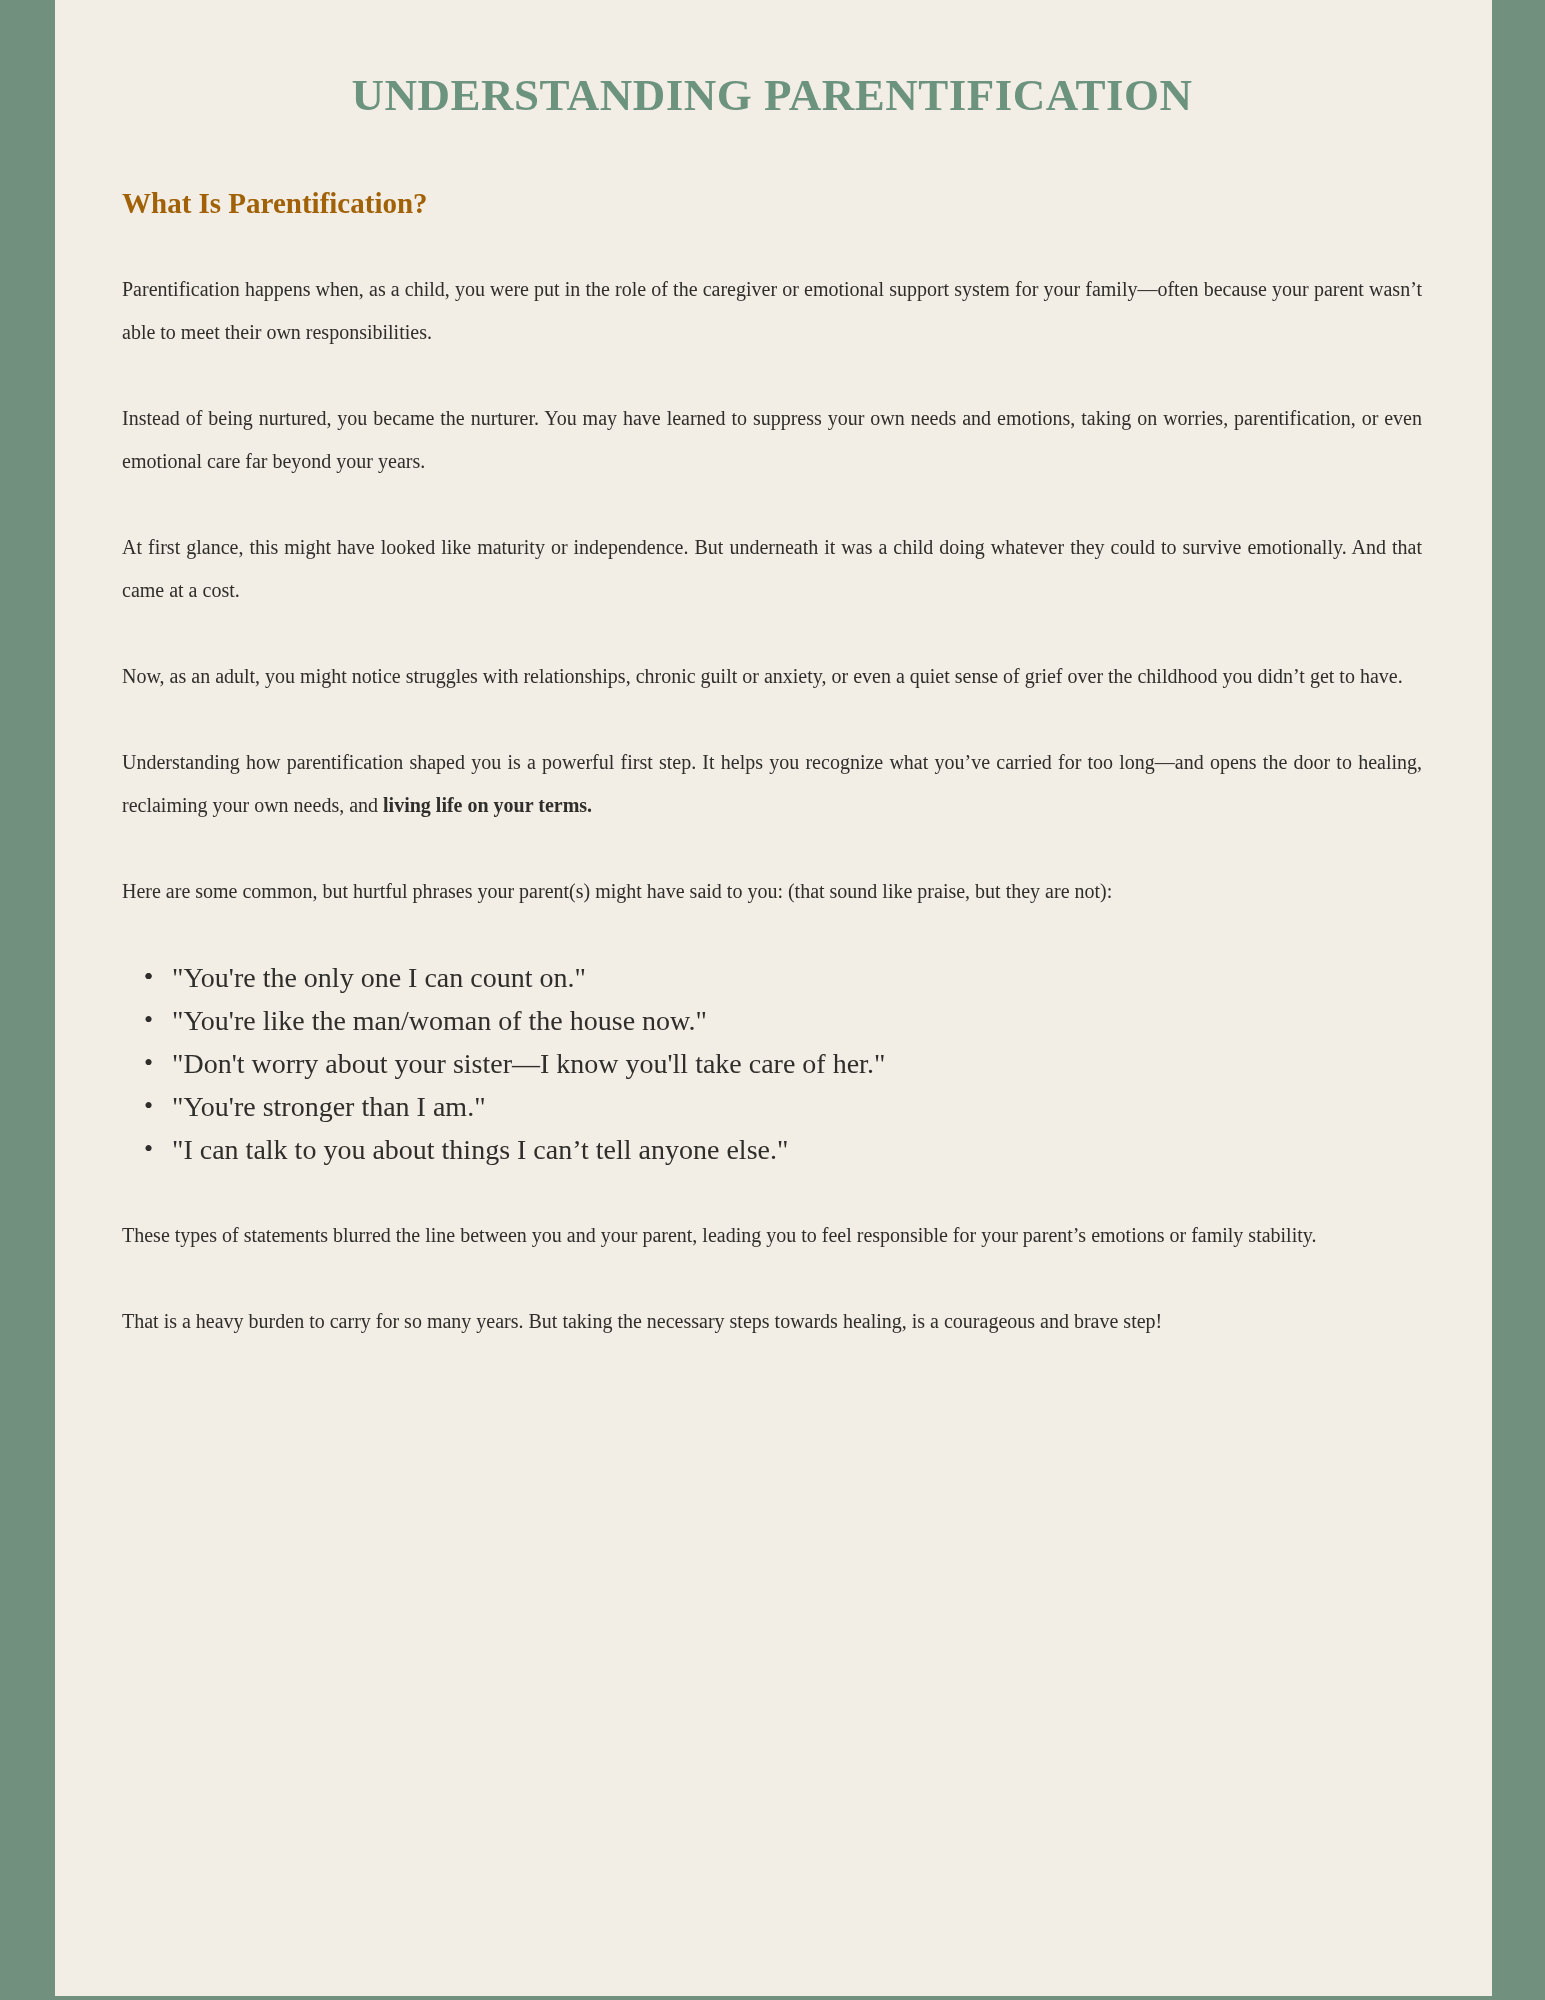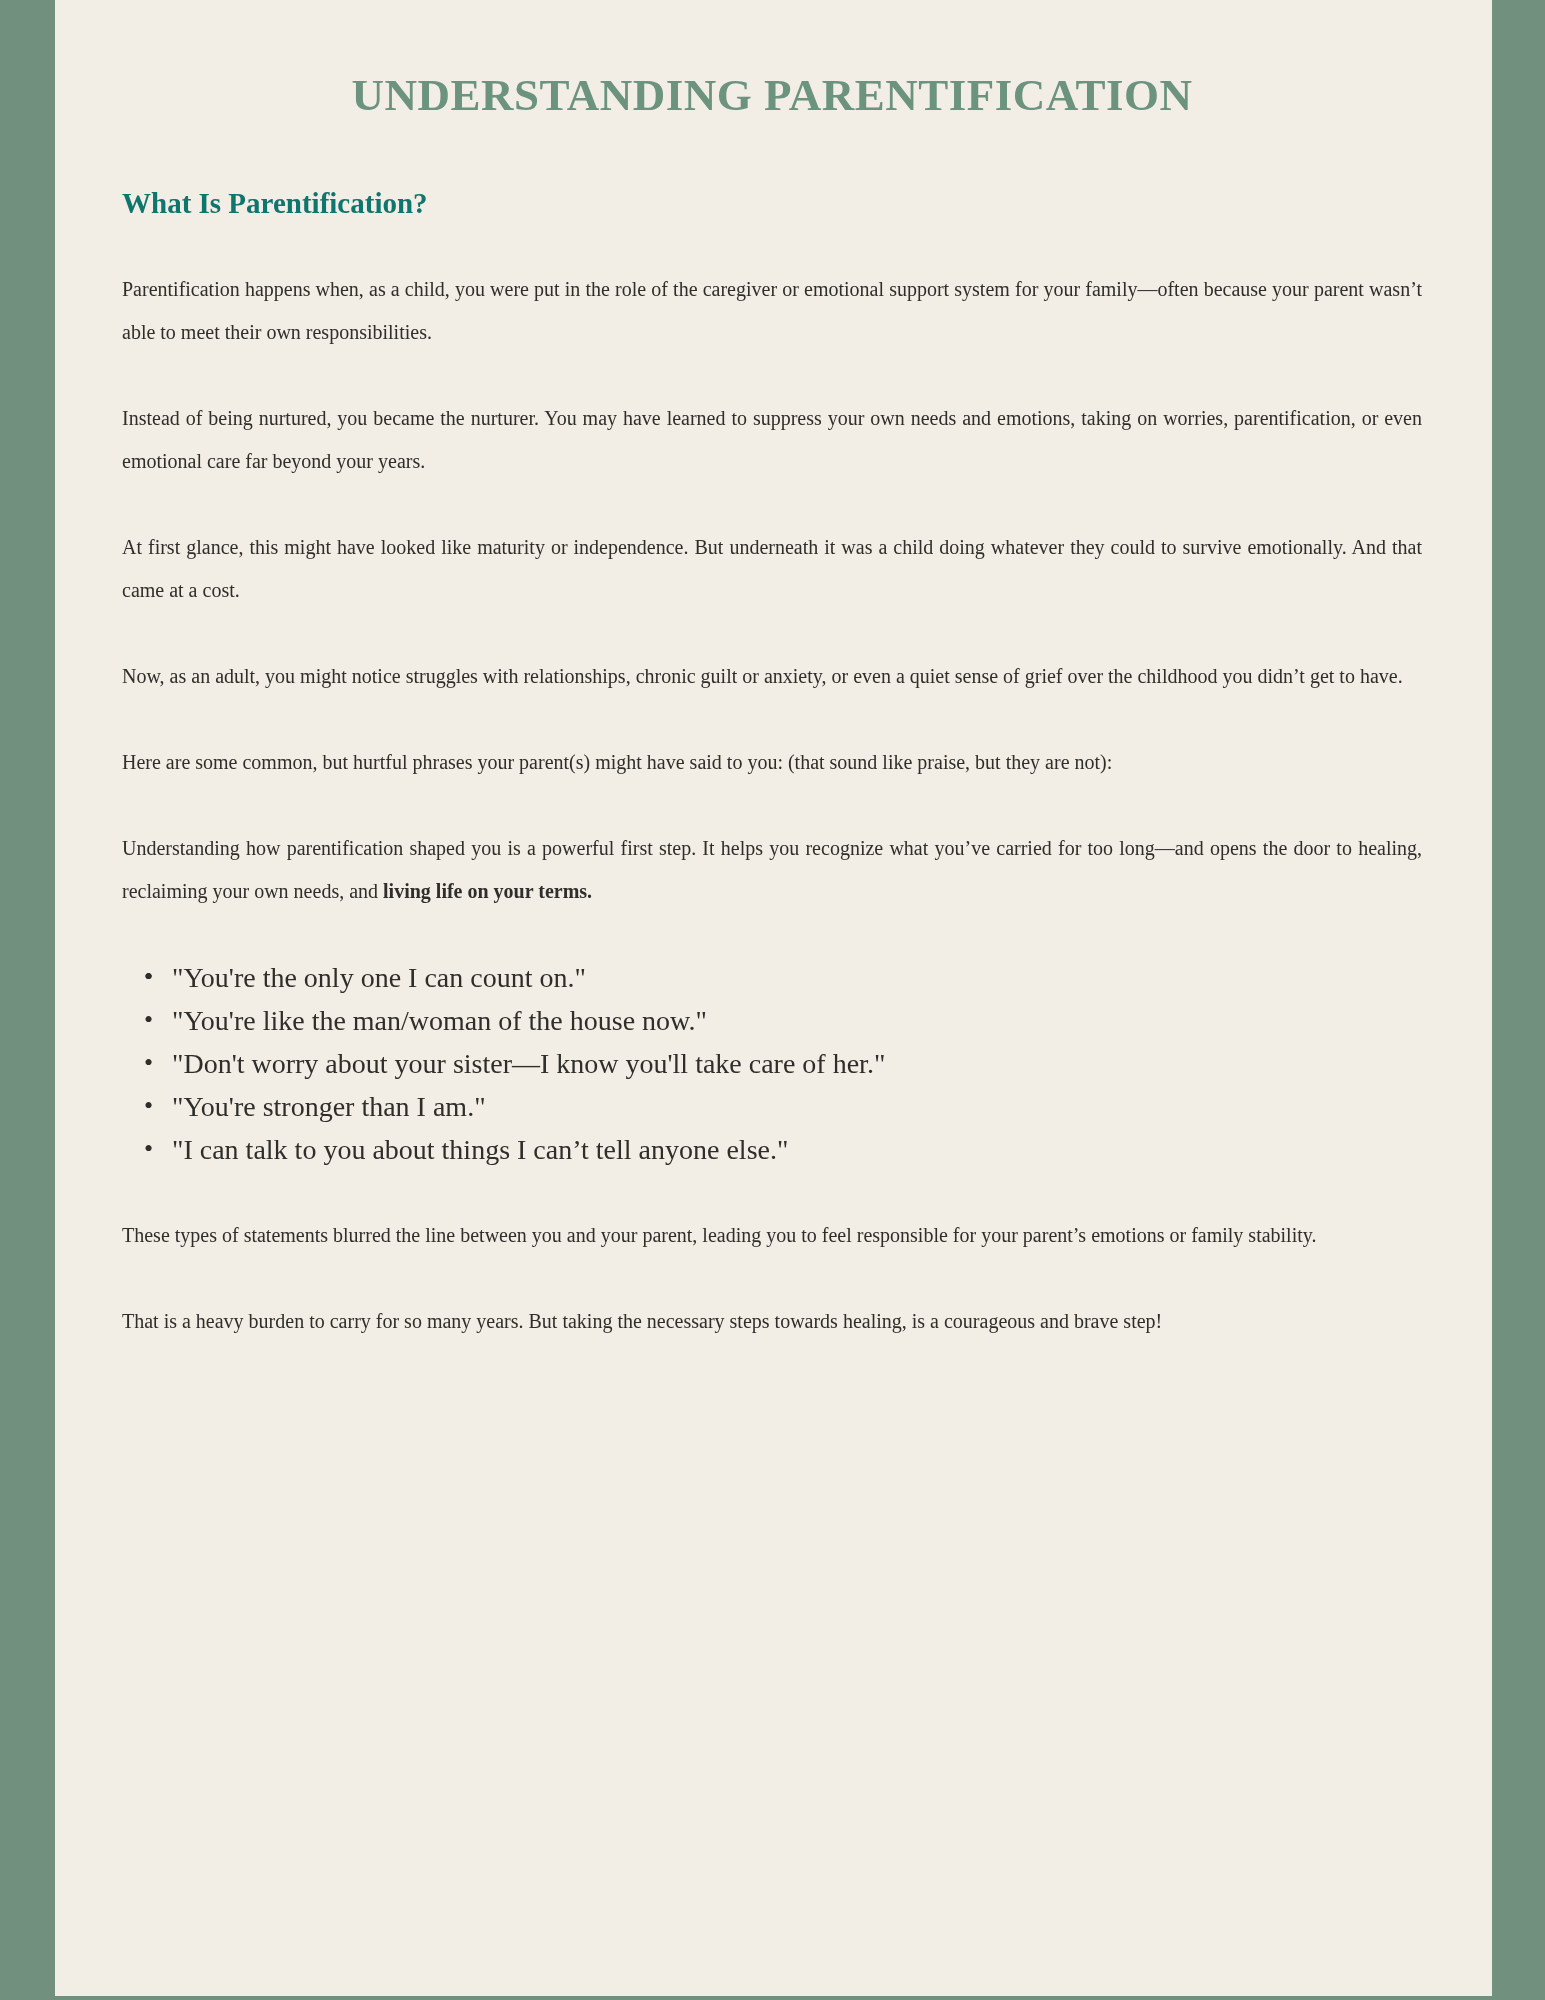--- a/index.html
+++ b/index.html
@@ -42,21 +42,21 @@
     line-height: 58px;
     font-weight: bold;
     letter-spacing: 0.5px;
     color: #6C937E;
   }
   h2.section-heading {
     margin: 58px 0 0 0;
     font-size: 29px;
     line-height: 43px;
     font-weight: bold;
-    color: #0f766e;
+    color: #a16207;
   }
   p.body-para {
     margin: 43px 0 0 0;
     font-size: 20px;
     line-height: 43px;
     text-align: justify;
   }
   p.body-para strong { font-weight: bold; }
   ul.phrase-list {
     margin: 43px 0 0 0;
@@ -91,23 +91,23 @@
     <h2 class="section-heading">What Is Parentification?</h2>
 
     <p class="body-para">Parentification happens when, as a child, you were put in the role of the caregiver or emotional support system for your family—often because your parent wasn’t able to meet their own responsibilities.</p>
 
     <p class="body-para">Instead of being nurtured, you became the nurturer. You may have learned to suppress your own needs and emotions, taking on worries, parentification, or even emotional care far beyond your years.</p>
 
     <p class="body-para">At first glance, this might have looked like maturity or independence. But underneath it was a child doing whatever they could to survive emotionally. And that came at a cost.</p>
 
     <p class="body-para">Now, as an adult, you might notice struggles with relationships, chronic guilt or anxiety, or even a quiet sense of grief over the childhood you didn’t get to have.</p>
 
+    <p class="body-para"><span>Understanding how parentification shaped you is a powerful first step. It helps you recognize what you’ve carried for too long—and opens the door to healing, reclaiming your own needs, and </span><strong>living life on your terms.</strong></p>
+
     <p class="body-para">Here are some common, but hurtful phrases your parent(s) might have said to you: (that sound like praise, but they are not):</p>
-
-    <p class="body-para"><span>Understanding how parentification shaped you is a powerful first step. It helps you recognize what you’ve carried for too long—and opens the door to healing, reclaiming your own needs, and </span><strong>living life on your terms.</strong></p>
 
     <ul class="phrase-list">
       <li>
         <span class="bullet">•</span>
       </li>
       <li>
         <span class="bullet">•</span>
         <span>"You're the only one I can count on."</span>
       </li>
       <li>

